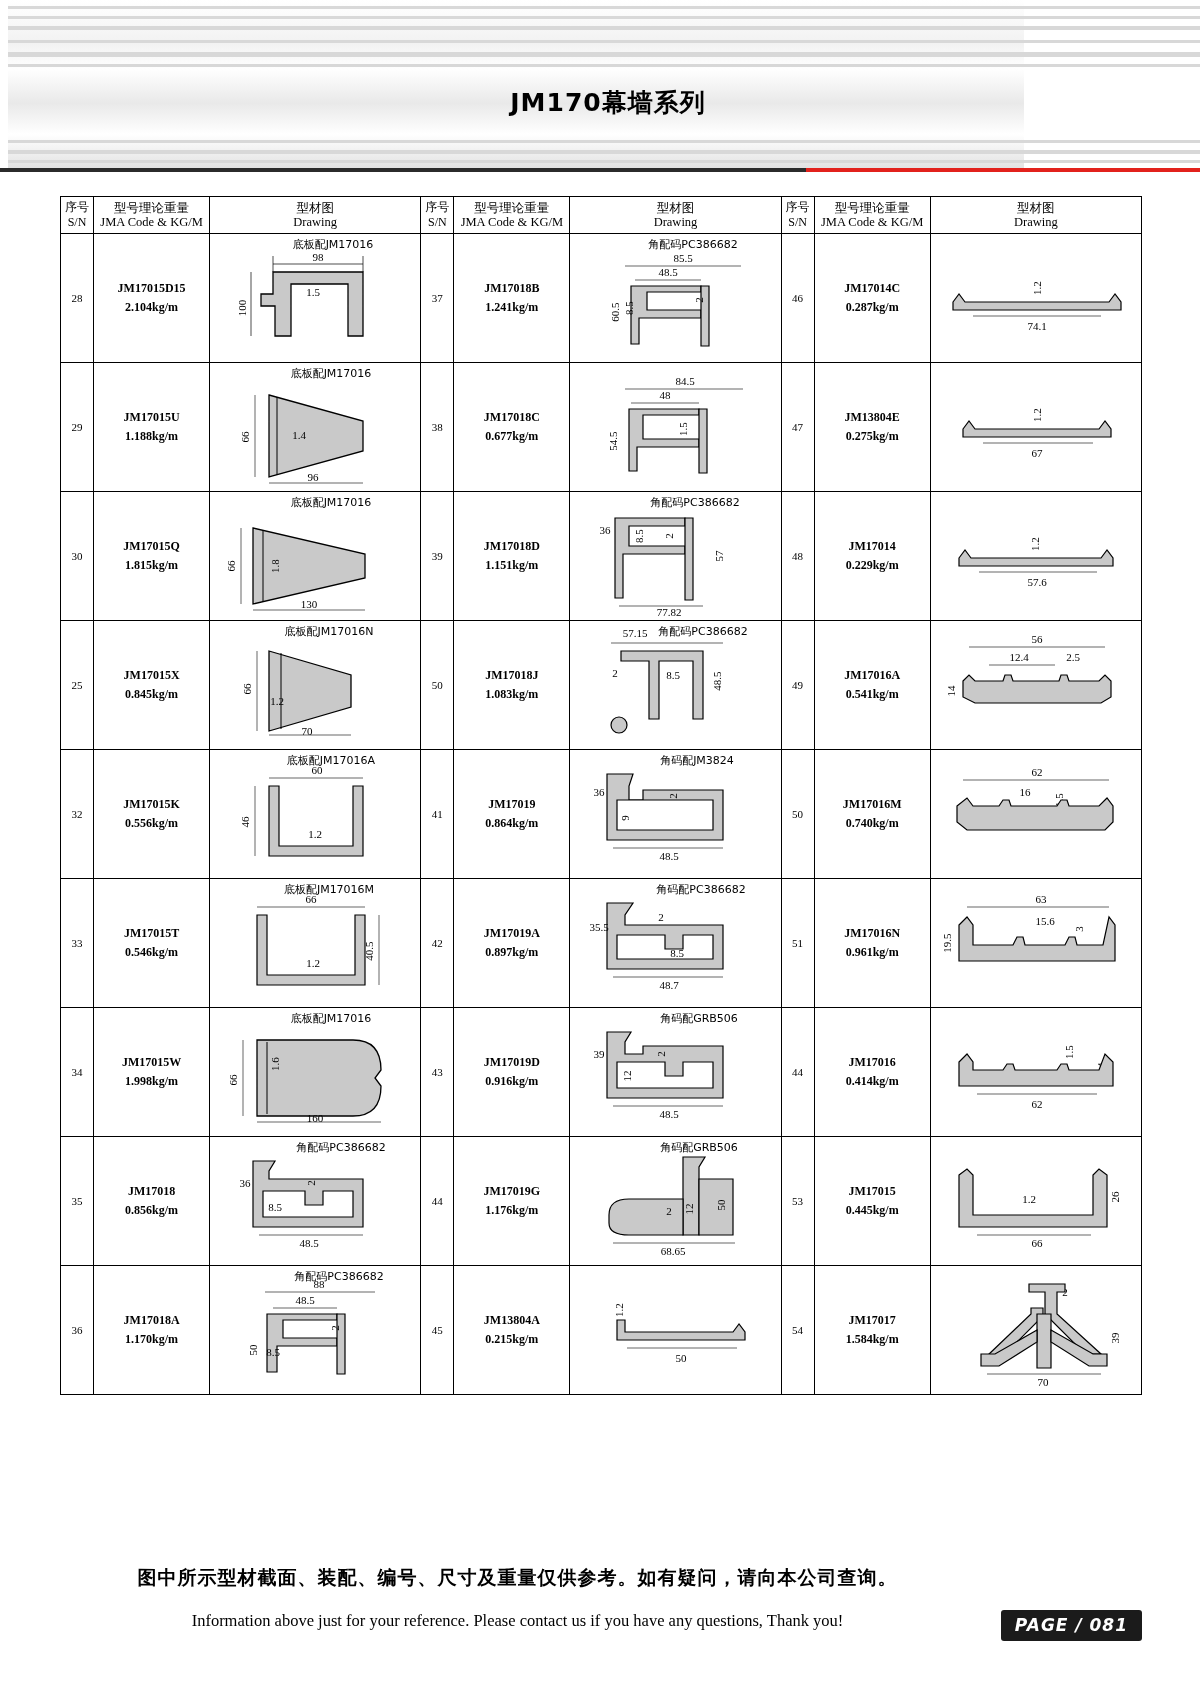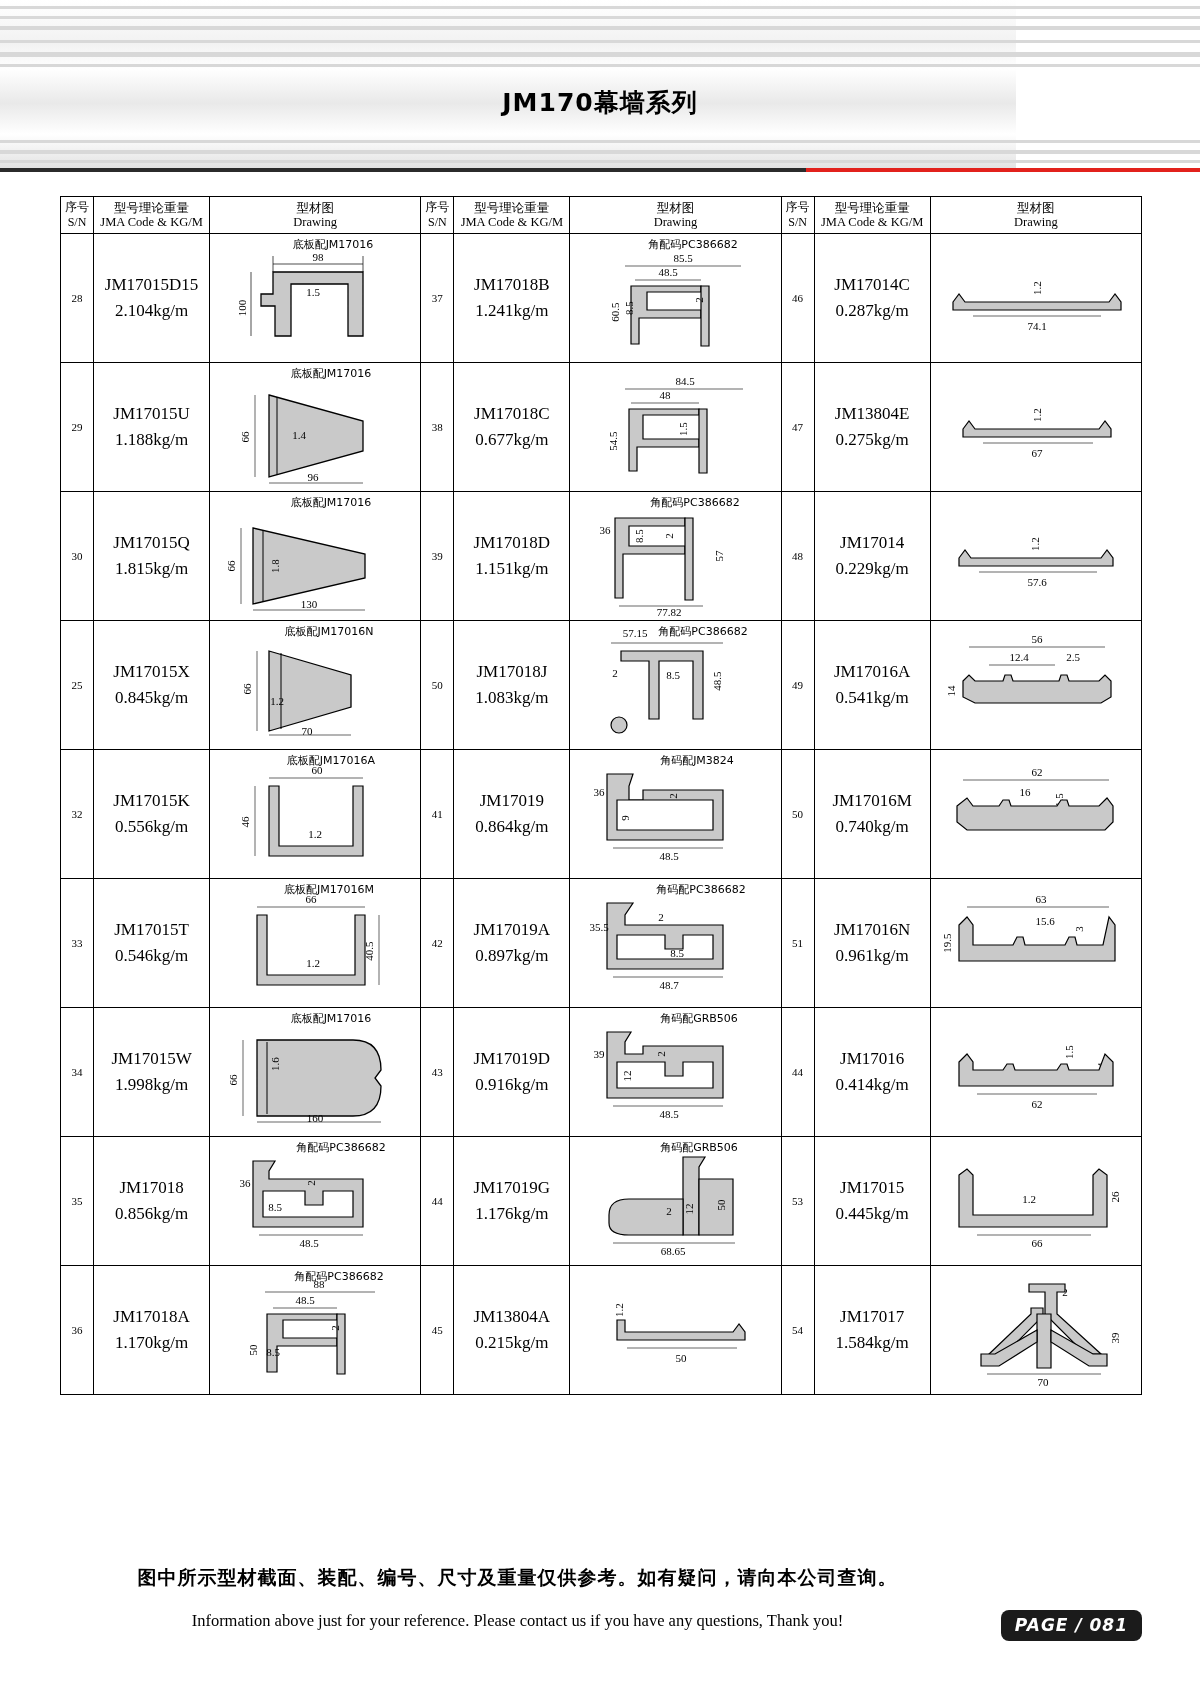--- a/index.html
+++ b/index.html
@@ -6,21 +6,21 @@
   body{
     width:1200px;height:1697px;
     background:#ffffff;
     font-family:"Liberation Serif", serif;
     color:#000;
     position:relative;
     overflow:hidden;
   }
   
   .header-band{
-    position:absolute;left:0;top:0;width:1016px;height:172px;
+    position:absolute;left:8px;top:0;width:1016px;height:172px;
     background:linear-gradient(to bottom,#ffffff 0%,#f2f2f2 25%,#ffffff 40%,#e9e9e9 60%,#ffffff 78%,#dfdfdf 100%);
   }
   .header-stripes{
     position:absolute;left:0;top:0;width:1200px;height:172px;
   }
   .header-stripes div{position:absolute;left:0;width:1200px;background:#d8d8d8;}
   .title-zh{
     position:absolute;left:0;top:86px;width:1200px;text-align:center;
     font-size:25px;font-weight:bold;letter-spacing:1px;
     font-family:"DejaVu Sans", sans-serif;
@@ -45,37 +45,37 @@
     text-align:center;
     vertical-align:middle;
   }
   .hdr td{height:36px;font-size:12.5px;line-height:1.15;border-radius:13px;}
   .hdr .sn{font-size:12px;}
   col.c-sn{width:33px;}
   col.c-code{width:116px;}
   col.c-draw{width:211px;}
   .row td{height:128px;}
   .sn-cell{font-size:11px;}
-  .code-cell{font-size:17px;line-height:1.55;}
+  .code-cell{font-size:12px;line-height:1.55;font-weight:bold;}
   .draw-cell{position:relative;}
   .draw-cell svg{display:block;margin:0 auto;}
 
   
   .footer{
     position:absolute;left:0;top:1565px;width:1035px;text-align:center;
   }
   .footer .zh{font-size:19px;font-weight:bold;font-family:"DejaVu Sans", sans-serif;letter-spacing:1px;}
   .footer .en{font-size:16.5px;margin-top:20px;font-family:"Liberation Serif", serif;}
   .page-badge{
     position:absolute;right:58px;top:1610px;
     background:#1b1b1b;color:#fff;
     font-family:"DejaVu Sans", sans-serif;
     font-size:17px;font-style:italic;font-weight:bold;
     padding:5px 14px 6px 14px;letter-spacing:1px;
-    border-radius:8px;
+    border-radius:3px;
   }
 </style>
 </head>
 <body>
 
 <div class="header-band">
   <div class="header-stripes">
     <div style="top:6px;height:3px;"></div>
     <div style="top:16px;height:3px;"></div>
     <div style="top:26px;height:4px;"></div>

